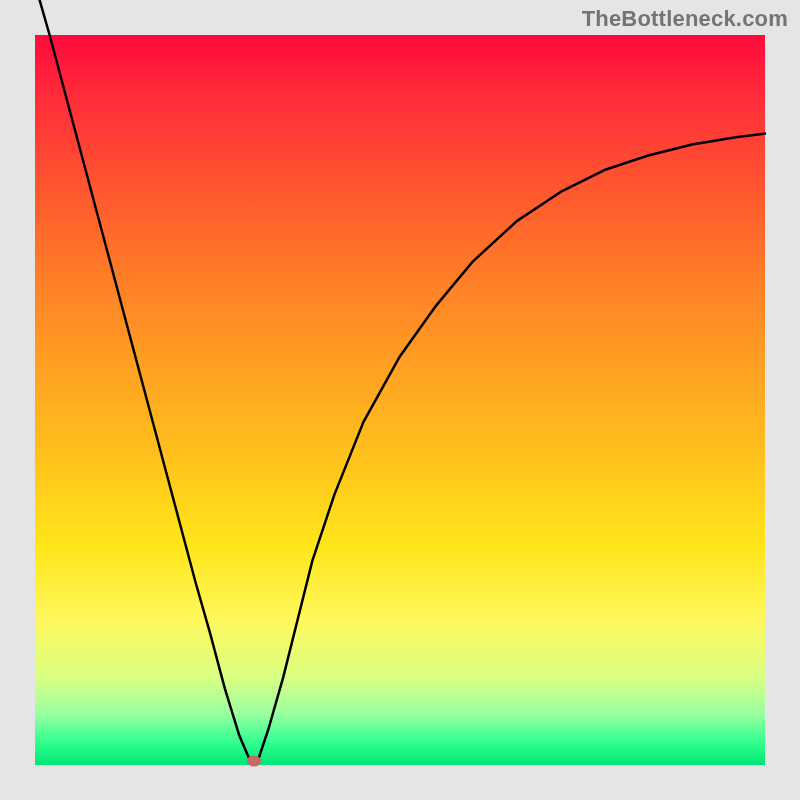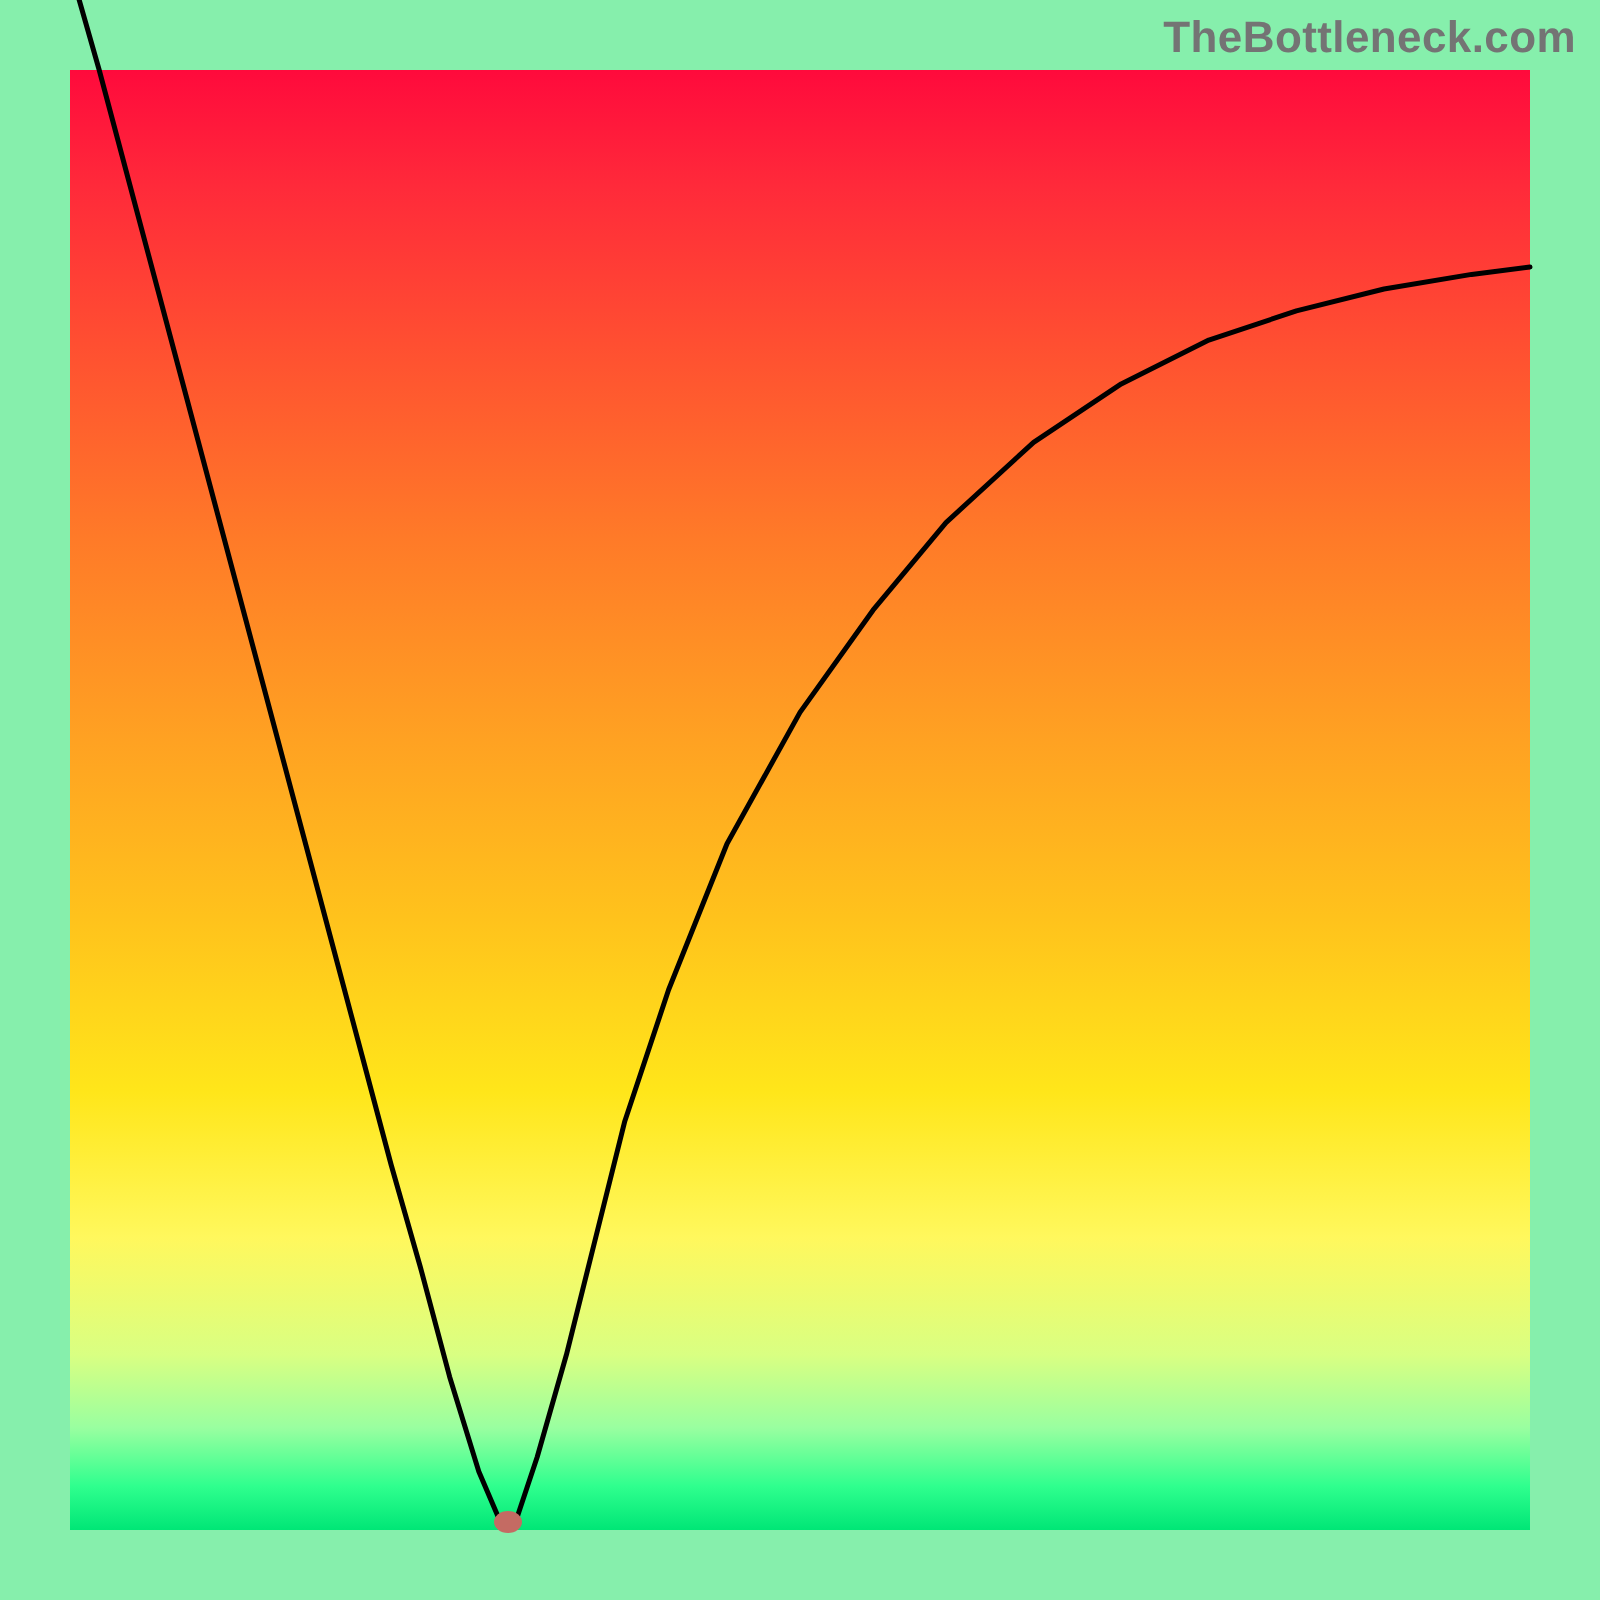--- a/index.html
+++ b/index.html
@@ -10,21 +10,21 @@
     background: #000;
     overflow: hidden;
     font-family: Arial, Helvetica, sans-serif;
   }
   .chart-frame {
     position: absolute;
     left: 0;
     top: 0;
     width: 800px;
     height: 800px;
-    background: #86efac;
+    background: #e5e5e5;
   }
   .plot-area {
     position: absolute;
     left: 35px;
     top: 35px;
     width: 730px;
     height: 730px;
     background: linear-gradient(to bottom,
       #ff0a3c 0%,
       #ff2a3a 8%,

